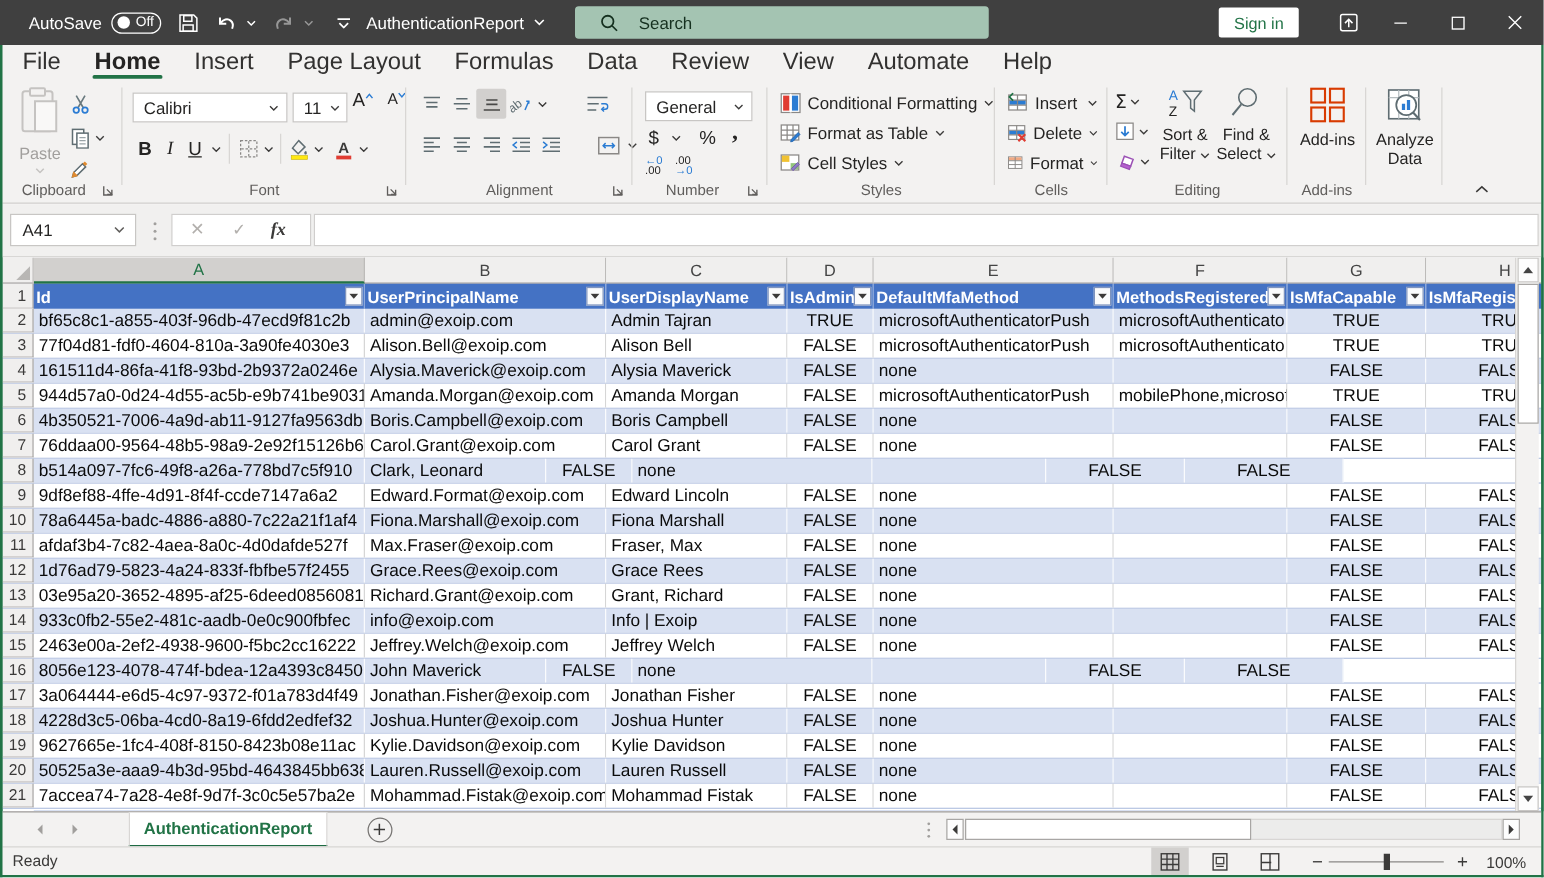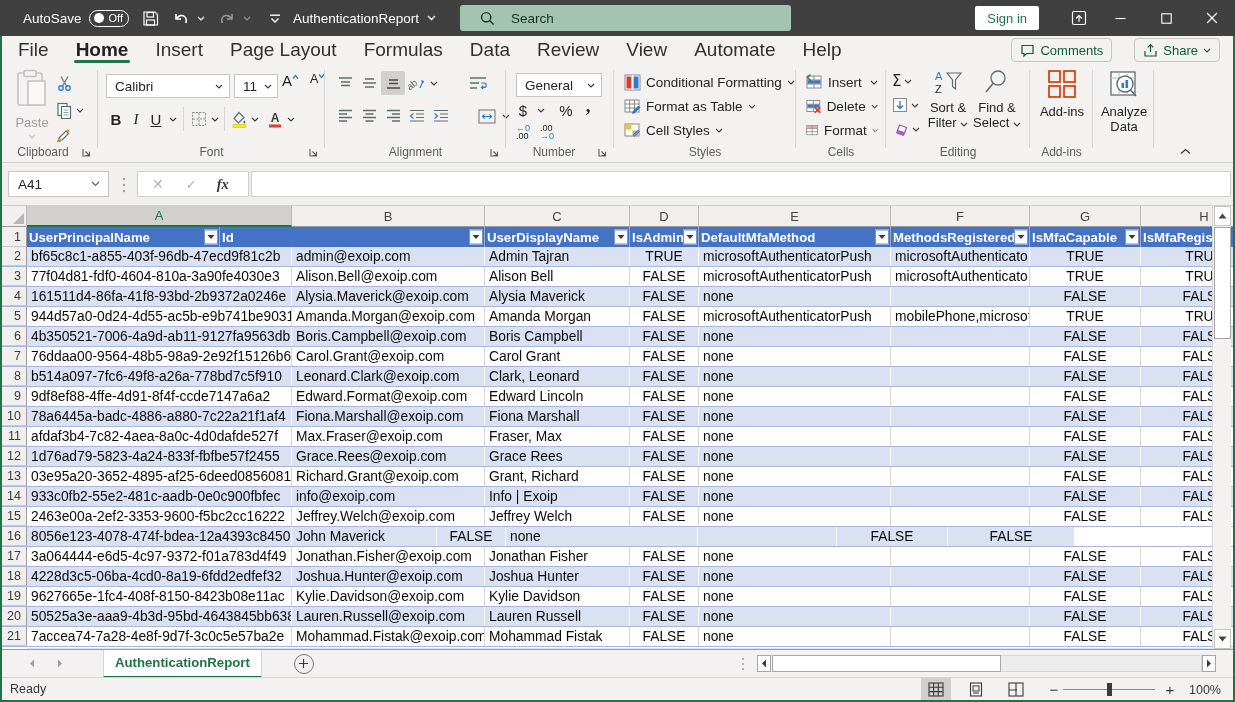--- a/index.html
+++ b/index.html
@@ -247,38 +247,20 @@
         <div class="rtab active">Home</div>
         <div class="rtab">Insert</div>
         <div class="rtab">Page Layout</div>
         <div class="rtab">Formulas</div>
         <div class="rtab">Data</div>
         <div class="rtab">Review</div>
         <div class="rtab">View</div>
         <div class="rtab">Automate</div>
         <div class="rtab">Help</div>
       </div>
-    <div class="tabrow-right">
-      <span class="pillbtn">
-        <svg width="15" height="15" viewBox="0 0 15 15">
-            <path d="M2 2.5 h11 v8 h-6.5 l-2.5 2.5 v-2.5 H2 Z" fill="none" stroke="#0d5c35" stroke-width="1.2"></path>
-          </svg>
-        <span>Comments</span>
-      </span>
-      <span class="pillbtn">
-        <svg width="15" height="15" viewBox="0 0 15 15">
-            <path d="M2 8 v5 h11 V8" fill="none" stroke="#0d5c35" stroke-width="1.2"></path>
-            <path d="M7.5 9 V2 M4.8 4.4 L7.5 1.6 l2.7 2.8" fill="none" stroke="#0d5c35" stroke-width="1.2"></path>
-          </svg>
-        <span>Share</span>
-        <svg width="8" height="5" viewBox="0 0 8 5">
-            <path d="M1 1 l3 3 3-3" fill="none" stroke="#0d5c35" stroke-width="1.1"></path>
-          </svg>
-      </span>
-    </div>
   </div>
 
   <div class="ribbon">
 
     <div class="rgroup" style="left:0;width:96px">
       <div class="paste-big">
         <svg width="34" height="40" viewBox="0 0 34 40">
             <rect x="3" y="4" width="24" height="32" rx="2" fill="none" stroke="#c5c3c1" stroke-width="1.6"></rect>
             <rect x="9" y="1.5" width="12" height="6" rx="1" fill="#f3f2f1" stroke="#c5c3c1" stroke-width="1.6"></rect>
             <rect x="13" y="12" width="17" height="24" fill="#f9f8f7" stroke="#c5c3c1" stroke-width="1.6"></rect>
@@ -690,30 +672,30 @@
         <div class="ch" style="width: 145px;">C</div>
         <div class="ch" style="width: 69px;">D</div>
         <div class="ch" style="width: 192px;">E</div>
         <div class="ch" style="width: 139px;">F</div>
         <div class="ch" style="width: 111px;">G</div>
         <div class="ch" style="width: 127px;">H</div>
       </div>
     <div class="grid" id="grid">
         <div class="grow thdr">
           <div class="rh">1</div>
-          <div class="cell" style="width: 193px;">
-            <span>UserPrincipalName</span>
+          <div class="cell" style="width: 265px;">
+            <span>Id</span>
             <span class="filterbtn">
               <svg width="8" height="5" viewBox="0 0 8 5">
                 <path d="M0.5 0.5 L4 4.5 7.5 0.5 Z" fill="#3b3a39"></path>
               </svg>
             </span>
           </div>
-          <div class="cell" style="width: 265px;">
-            <span>Id</span>
+          <div class="cell" style="width: 193px;">
+            <span>UserPrincipalName</span>
             <span class="filterbtn">
               <svg width="8" height="5" viewBox="0 0 8 5">
                 <path d="M0.5 0.5 L4 4.5 7.5 0.5 Z" fill="#3b3a39"></path>
               </svg>
             </span>
           </div>
           <div class="cell" style="width: 145px;">
             <span>UserDisplayName</span>
             <span class="filterbtn">
               <svg width="8" height="5" viewBox="0 0 8 5">
@@ -819,21 +801,20 @@
           <div class="cell" style="width: 145px;">Carol Grant</div>
           <div class="cell ctr" style="width: 69px;">FALSE</div>
           <div class="cell" style="width: 192px;">none</div>
           <div class="cell" style="width: 139px;"></div>
           <div class="cell ctr" style="width: 111px;">FALSE</div>
           <div class="cell ctr" style="width: 127px;">FALSE</div>
         </div>
         <div class="grow band">
           <div class="rh">8</div>
           <div class="cell" style="width: 265px;">b514a097-7fc6-49f8-a26a-778bd7c5f910</div>
-          <div class="cell" style="width: 193px;">Leonard.Clark@exoip.com</div>
           <div class="cell" style="width: 145px;">Clark, Leonard</div>
           <div class="cell ctr" style="width: 69px;">FALSE</div>
           <div class="cell" style="width: 192px;">none</div>
           <div class="cell" style="width: 139px;"></div>
           <div class="cell ctr" style="width: 111px;">FALSE</div>
           <div class="cell ctr" style="width: 127px;">FALSE</div>
         </div>
         <div class="grow plain">
           <div class="rh">9</div>
           <div class="cell" style="width: 265px;">9df8ef88-4ffe-4d91-8f4f-ccde7147a6a2</div>
@@ -895,21 +876,21 @@
           <div class="cell" style="width: 193px;">info@exoip.com</div>
           <div class="cell" style="width: 145px;">Info | Exoip</div>
           <div class="cell ctr" style="width: 69px;">FALSE</div>
           <div class="cell" style="width: 192px;">none</div>
           <div class="cell" style="width: 139px;"></div>
           <div class="cell ctr" style="width: 111px;">FALSE</div>
           <div class="cell ctr" style="width: 127px;">FALSE</div>
         </div>
         <div class="grow plain">
           <div class="rh">15</div>
-          <div class="cell" style="width: 265px;">2463e00a-2ef2-3353-9600-f5bc2cc16222</div>
+          <div class="cell" style="width: 265px;">2463e00a-2ef2-4938-9600-f5bc2cc16222</div>
           <div class="cell" style="width: 193px;">Jeffrey.Welch@exoip.com</div>
           <div class="cell" style="width: 145px;">Jeffrey Welch</div>
           <div class="cell ctr" style="width: 69px;">FALSE</div>
           <div class="cell" style="width: 192px;">none</div>
           <div class="cell" style="width: 139px;"></div>
           <div class="cell ctr" style="width: 111px;">FALSE</div>
           <div class="cell ctr" style="width: 127px;">FALSE</div>
         </div>
         <div class="grow band">
           <div class="rh">16</div>

